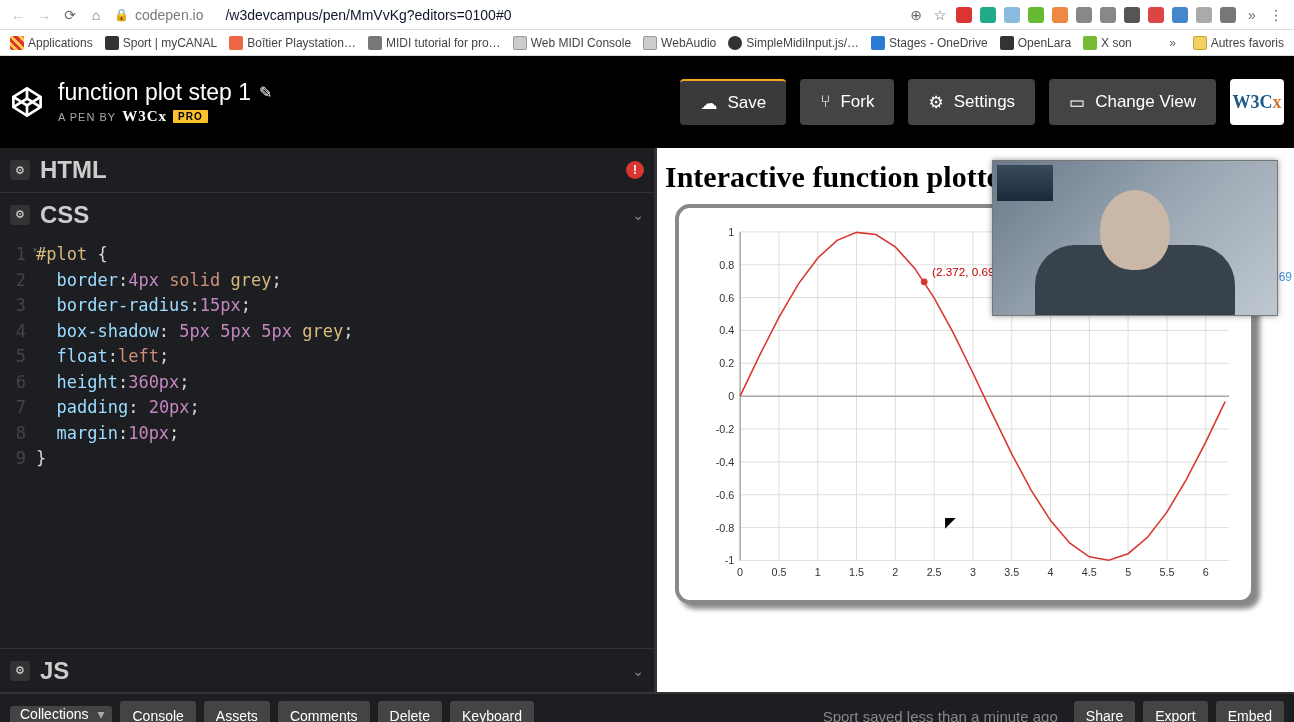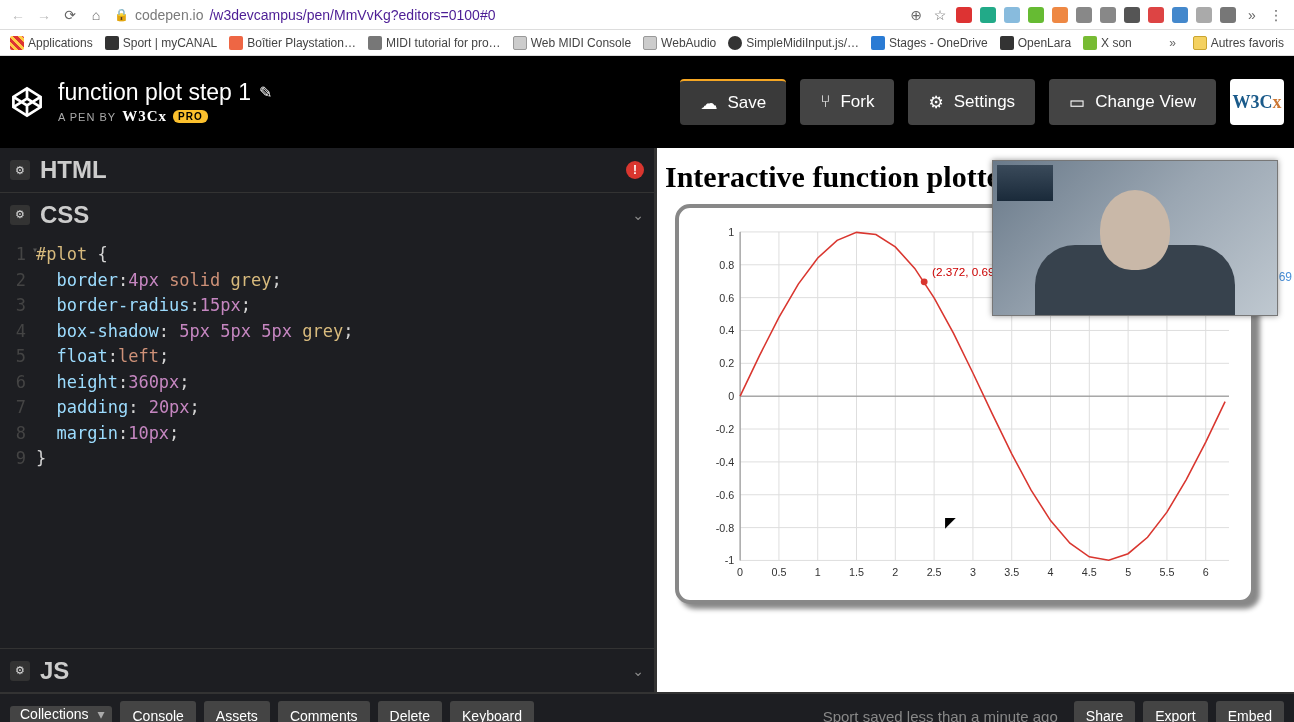--- a/index.html
+++ b/index.html
@@ -10,21 +10,21 @@
   
   .chrome-toolbar {
     height: 30px; display: flex; align-items: center; gap: 10px;
     padding: 0 10px; border-bottom: 1px solid #ddd; font-size: 14px; color: #555;
   }
   .nav-icon { width: 16px; text-align: center; cursor: pointer; color: #666; }
   .nav-icon.disabled { color: #bbb; }
   .omnibox { flex: 1; display: flex; align-items: center; gap: 6px; color: #333; }
   .omnibox .lock { font-size: 12px; }
   .omnibox .url-dim { color: #7a7a7a; }
-  .omnibox .url-mid { color: #4c1d95; }
+  .omnibox .url-mid { color: #0f172a; margin-left: 16px; }
   .rt-icons { display: flex; gap: 8px; align-items: center; }
   .ext-icon { width:16px; height:16px; border-radius:3px; }
   .bookmarks-bar {
     height: 26px; display: flex; align-items: center; gap: 12px;
     padding: 0 10px; border-bottom: 1px solid #ddd; font-size: 12px; color: #444;
   }
   .bm { display: flex; align-items: center; gap: 4px; cursor: pointer; white-space: nowrap; }
   .bm .favicon { width:14px; height:14px; display:inline-block; border-radius:2px; }
   .bm-spacer { flex:1; }
 
@@ -33,21 +33,21 @@
     height: 92px; background: #000; color: #fff;
     display: flex; align-items: center; padding: 0 10px; gap: 14px;
   }
   .cp-logo {
     width:34px; height:34px; display:flex; align-items:center; justify-content:center;
   }
   .cp-title-block { display:flex; flex-direction:column; gap:2px; }
   .cp-title { font-size: 23px; font-weight: 500; display:flex; align-items:center; gap:8px; }
   .cp-subline { font-size: 11px; letter-spacing: 1px; color:#aaa; display:flex; align-items:center; gap:6px; }
   .w3cx { font-family: Georgia, serif; font-weight:bold; color:#fff; font-size:15px; }
-  .pro-badge { background:#fbc02d; color:#000; font-size:10px; font-weight:700; padding:1px 5px; border-radius:6px;text-align:center; }
+  .pro-badge { background:#fbc02d; color:#000; font-size:10px; font-weight:700; padding:1px 5px; border-radius:1px;text-align:center; }
   .cp-spacer { flex:1; }
   .cp-btn {
     background:#444; color:#fff; border:none; height:46px; padding:0 20px;
     font-size:17px; display:flex; align-items:center; gap:10px; cursor:pointer;
     border-radius:4px;
   }
   .cp-btn.save { background:#3a3a3a; border-top:2px solid #f5a623; }
   .w3cx-tile { width:54px; height:46px; background:#fff; display:flex; align-items:center; justify-content:center; border-radius:4px; }
   .w3cx-tile span { font-family: Georgia, serif; font-weight:bold; color:#1a5a8a; font-size:18px; }
   .w3cx-tile .x { color:#c73; }

